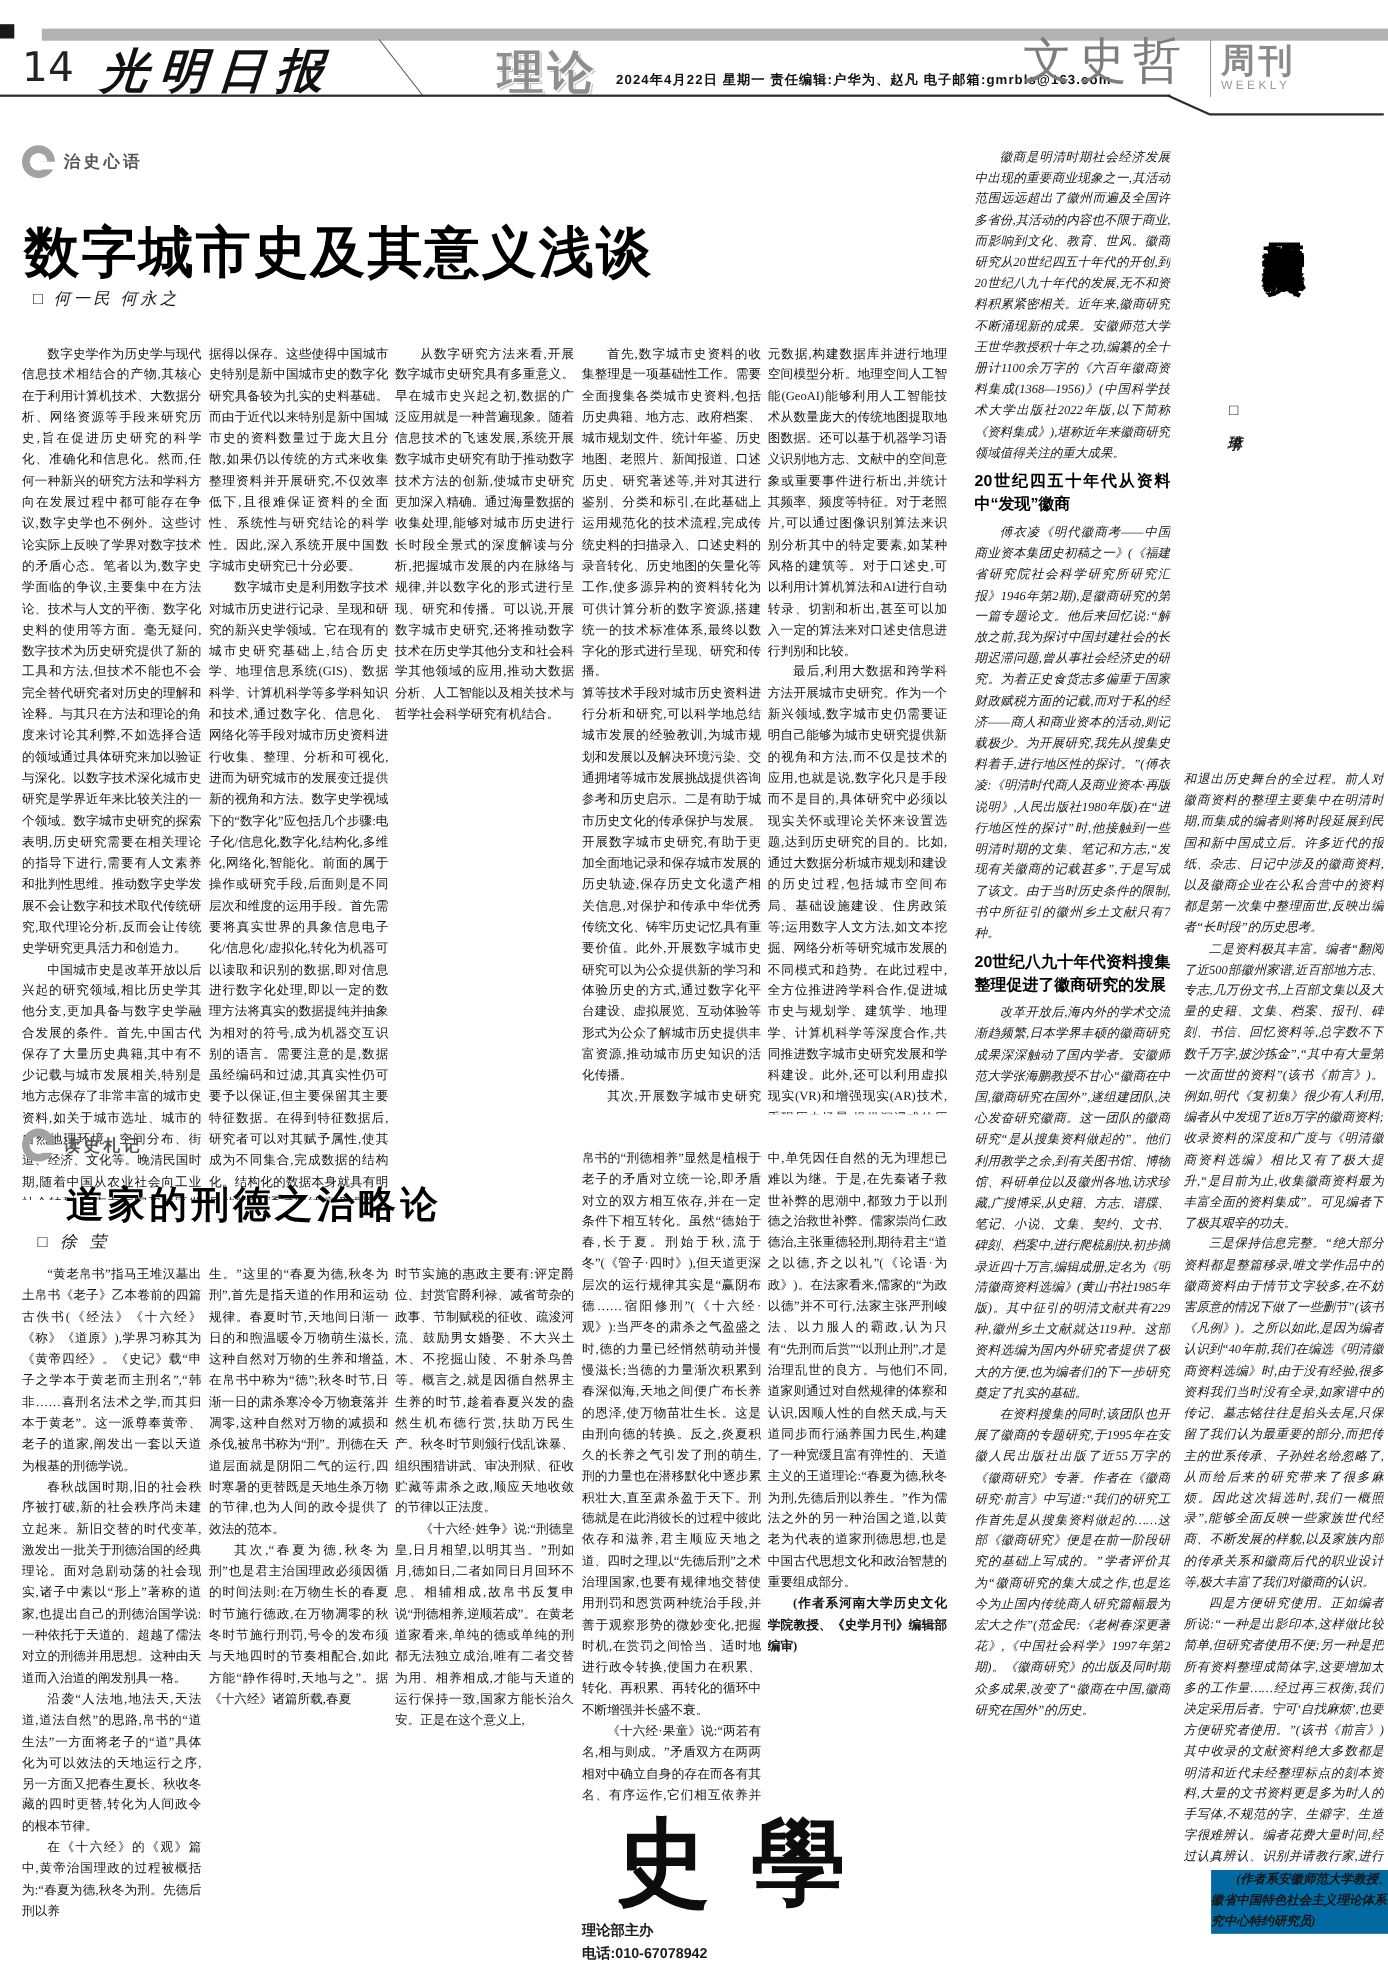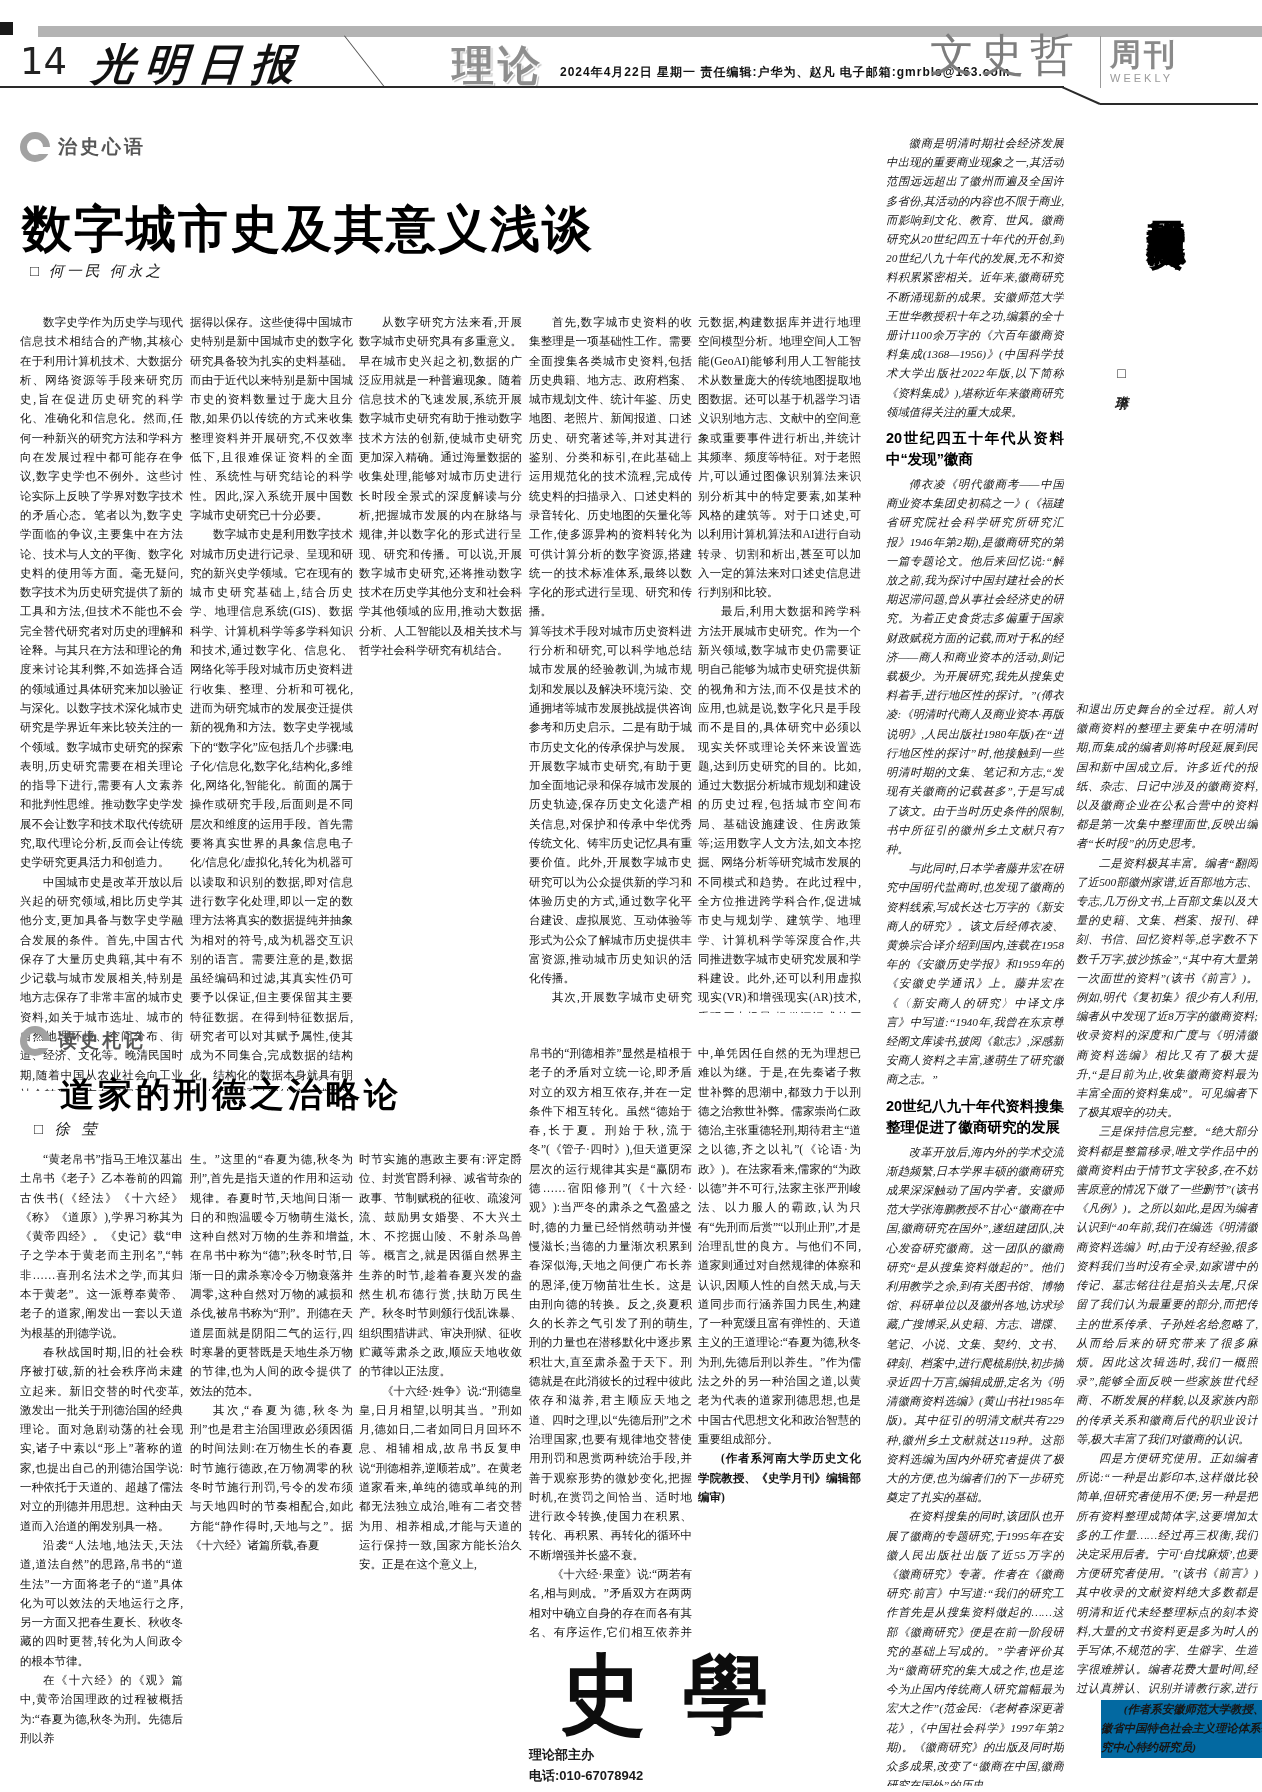--- a/index.html
+++ b/index.html
@@ -24,21 +24,21 @@
   #weeklyen{left:1110px;top:72px;font-family:"Liberation Sans",sans-serif;font-size:11px;color:#9a9a9a;letter-spacing:3px;}
   #ruleA{left:0;top:86px;width:1064px;height:2px;background:#2a2a2a;}
   #ruleDiag{left:1062px;top:86px;width:42px;height:1.6px;background:#2a2a2a;
             transform:rotate(24deg);transform-origin:left top;}
   #ruleB{left:1100px;top:103px;width:158px;height:1.6px;background:#2a2a2a;}
   
   .badge{display:flex;align-items:center;gap:8px;}
   .glogo{width:30px;height:30px;border:7px solid #a2a2a2;border-radius:50%;position:relative;box-sizing:border-box;}
   .glogo::after{content:"";position:absolute;right:-7px;top:8px;width:14px;height:7px;background:#fff;}
   .glogo::before{content:"";position:absolute;right:-4px;top:8px;width:10px;height:6px;background:#a2a2a2;}
-  .badgetext{font-family:"Liberation Sans","DejaVu Sans",sans-serif;font-size:19px;font-weight:900;
+  .badgetext{font-family:"Liberation Sans","DejaVu Sans",sans-serif;font-size:15px;font-weight:900;
              color:#565656;letter-spacing:3px;}
   
   #title1{left:22px;top:196px;font-size:50px;font-weight:900;letter-spacing:2px;color:#000;
           font-family:"Liberation Serif","DejaVu Serif",serif;}
   #byline1{left:30px;top:262px;font-size:15px;font-style:italic;letter-spacing:3px;}
   #title2{left:60px;top:1072px;font-size:34px;font-weight:900;letter-spacing:4px;color:#000;}
   #byline2{left:34px;top:1120px;font-size:15px;font-style:italic;letter-spacing:4px;}
   
   .col{position:absolute;overflow:hidden;text-align:justify;text-justify:inter-ideograph;}
   .song{font-size:11.5px;line-height:19.3px;color:#141414;}
@@ -139,21 +139,20 @@
   <div class="abs" id="shixue">
     <div class="big">史學</div>
     <div class="l1">理论部主办</div>
     <div class="l2">电话:010-67078942</div>
   </div>
 
   <div class="col kai" style="left:886px;top:134px;width:178px;height:1652px;">
       <p class="pg">徽商是明清时期社会经济发展中出现的重要商业现象之一,其活动范围远远超出了徽州而遍及全国许多省份,其活动的内容也不限于商业,而影响到文化、教育、世风。徽商研究从20世纪四五十年代的开创,到20世纪八九十年代的发展,无不和资料积累紧密相关。近年来,徽商研究不断涌现新的成果。安徽师范大学王世华教授积十年之功,编纂的全十册计1100余万字的《六百年徽商资料集成(1368—1956)》(中国科学技术大学出版社2022年版,以下简称《资料集成》),堪称近年来徽商研究领域值得关注的重大成果。</p>
       <p class="sh">20世纪四五十年代从资料中“发现”徽商</p>
       <p class="pg">傅衣凌《明代徽商考——中国商业资本集团史初稿之一》(《福建省研究院社会科学研究所研究汇报》1946年第2期),是徽商研究的第一篇专题论文。他后来回忆说:“解放之前,我为探讨中国封建社会的长期迟滞问题,曾从事社会经济史的研究。为着正史食货志多偏重于国家财政赋税方面的记载,而对于私的经济——商人和商业资本的活动,则记载极少。为开展研究,我先从搜集史料着手,进行地区性的探讨。”(傅衣凌:《明清时代商人及商业资本·再版说明》,人民出版社1980年版)在“进行地区性的探讨”时,他接触到一些明清时期的文集、笔记和方志,“发现有关徽商的记载甚多”,于是写成了该文。由于当时历史条件的限制,书中所征引的徽州乡土文献只有7种。</p>
-      <p class="pg">与此同时,日本学者藤井宏在研究中国明代盐商时,也发现了徽商的资料线索,写成长达七万字的《新安商人的研究》。该文后经傅衣凌、黄焕宗合译介绍到国内,连载在1958年的《安徽历史学报》和1959年的《安徽史学通讯》上。藤井宏在《〈新安商人的研究〉中译文序言》中写道:“1940年,我曾在东京尊经阁文库读书,披阅《歙志》,深感新安商人资料之丰富,遂萌生了研究徽商之志。”</p>
       <p class="sh">20世纪八九十年代资料搜集整理促进了徽商研究的发展</p>
       <p class="pg">改革开放后,海内外的学术交流渐趋频繁,日本学界丰硕的徽商研究成果深深触动了国内学者。安徽师范大学张海鹏教授不甘心“徽商在中国,徽商研究在国外”,遂组建团队,决心发奋研究徽商。这一团队的徽商研究“是从搜集资料做起的”。他们利用教学之余,到有关图书馆、博物馆、科研单位以及徽州各地,访求珍藏,广搜博采,从史籍、方志、谱牒、笔记、小说、文集、契约、文书、碑刻、档案中,进行爬梳剔抉,初步摘录近四十万言,编辑成册,定名为《明清徽商资料选编》(黄山书社1985年版)。其中征引的明清文献共有229种,徽州乡土文献就达119种。这部资料选编为国内外研究者提供了极大的方便,也为编者们的下一步研究奠定了扎实的基础。</p>
       <p class="pg">在资料搜集的同时,该团队也开展了徽商的专题研究,于1995年在安徽人民出版社出版了近55万字的《徽商研究》专著。作者在《徽商研究·前言》中写道:“我们的研究工作首先是从搜集资料做起的……这部《徽商研究》便是在前一阶段研究的基础上写成的。”学者评价其为“徽商研究的集大成之作,也是迄今为止国内传统商人研究篇幅最为宏大之作”(范金民:《老树春深更著花》,《中国社会科学》1997年第2期)。《徽商研究》的出版及同时期众多成果,改变了“徽商在中国,徽商研究在国外”的历史。</p>
     </div>
   <div class="abs" id="vtitle">资料积累与徽商研究的进展</div>
   <div class="abs" id="vbyline">□ 李琳琦</div>
   <div class="col kai" style="left:1076px;top:700px;width:182px;height:1000px;">
       <p class="pg cont">和退出历史舞台的全过程。前人对徽商资料的整理主要集中在明清时期,而集成的编者则将时段延展到民国和新中国成立后。许多近代的报纸、杂志、日记中涉及的徽商资料,以及徽商企业在公私合营中的资料都是第一次集中整理面世,反映出编者“长时段”的历史思考。</p>
       <p class="pg">二是资料极其丰富。编者“翻阅了近500部徽州家谱,近百部地方志、专志,几万份文书,上百部文集以及大量的史籍、文集、档案、报刊、碑刻、书信、回忆资料等,总字数不下数千万字,披沙拣金”,“其中有大量第一次面世的资料”(该书《前言》)。例如,明代《复初集》很少有人利用,编者从中发现了近8万字的徽商资料;收录资料的深度和广度与《明清徽商资料选编》相比又有了极大提升,“是目前为止,收集徽商资料最为丰富全面的资料集成”。可见编者下了极其艰辛的功夫。</p>
       <p class="pg">三是保持信息完整。“绝大部分资料都是整篇移录,唯文学作品中的徽商资料由于情节文字较多,在不妨害原意的情况下做了一些删节”(该书《凡例》)。之所以如此,是因为编者认识到“40年前,我们在编选《明清徽商资料选编》时,由于没有经验,很多资料我们当时没有全录,如家谱中的传记、墓志铭往往是掐头去尾,只保留了我们认为最重要的部分,而把传主的世系传承、子孙姓名给忽略了,从而给后来的研究带来了很多麻烦。因此这次辑选时,我们一概照录”,能够全面反映一些家族世代经商、不断发展的样貌,以及家族内部的传承关系和徽商后代的职业设计等,极大丰富了我们对徽商的认识。</p>

